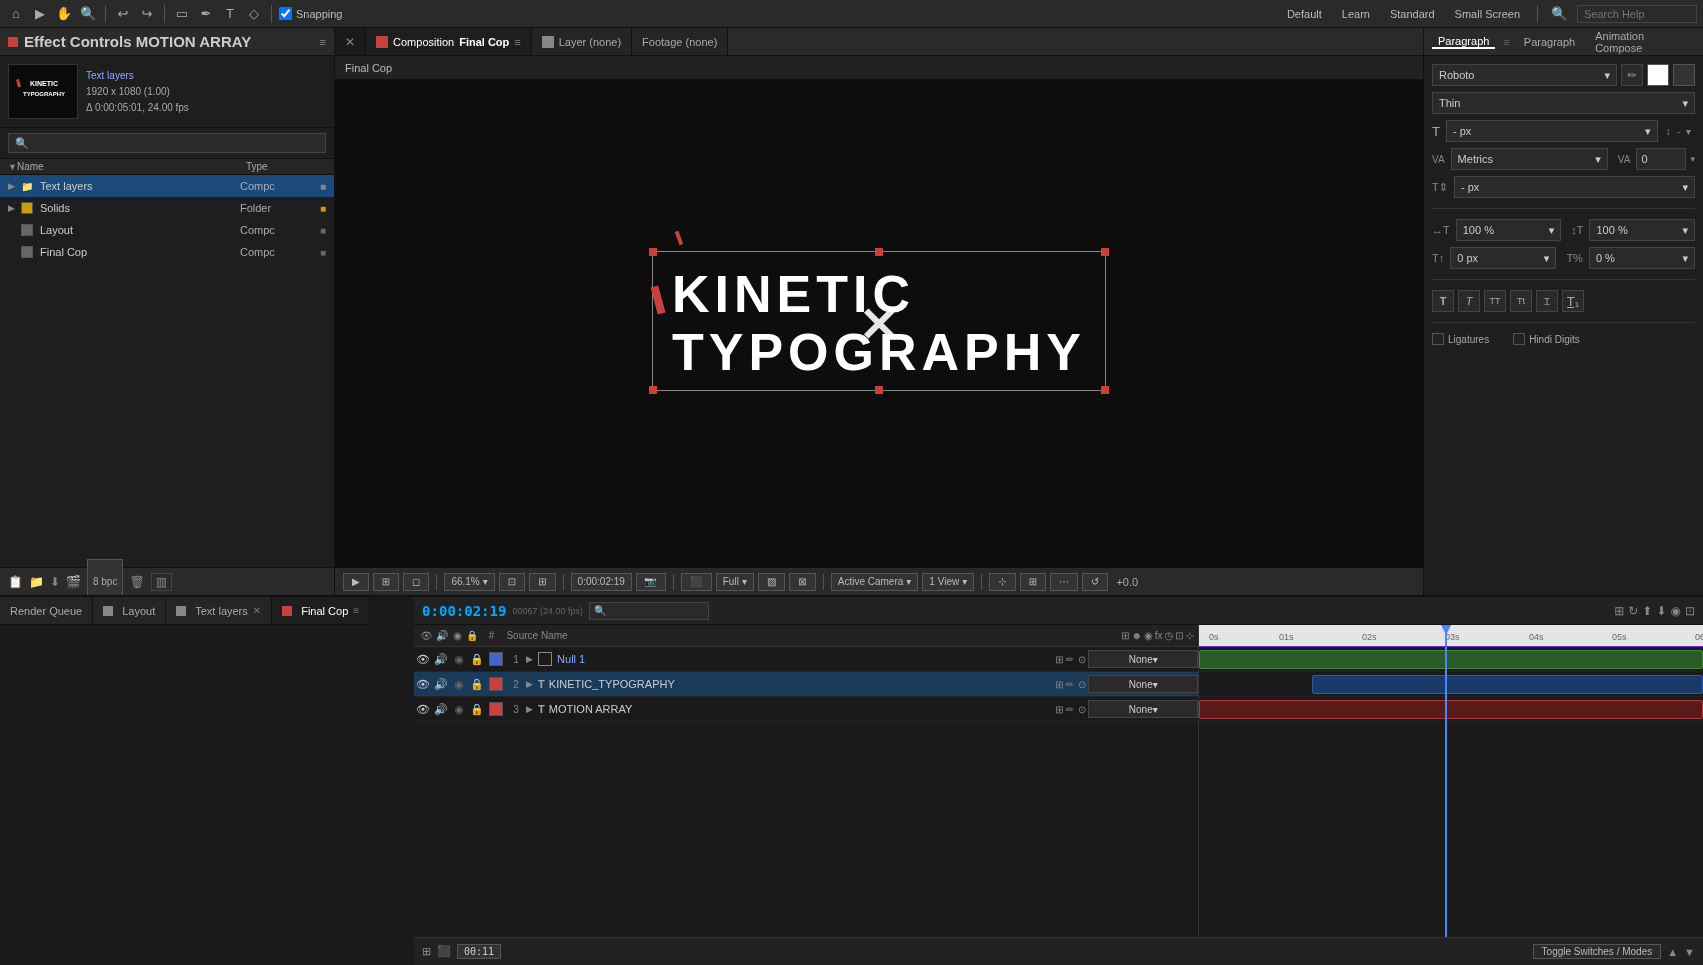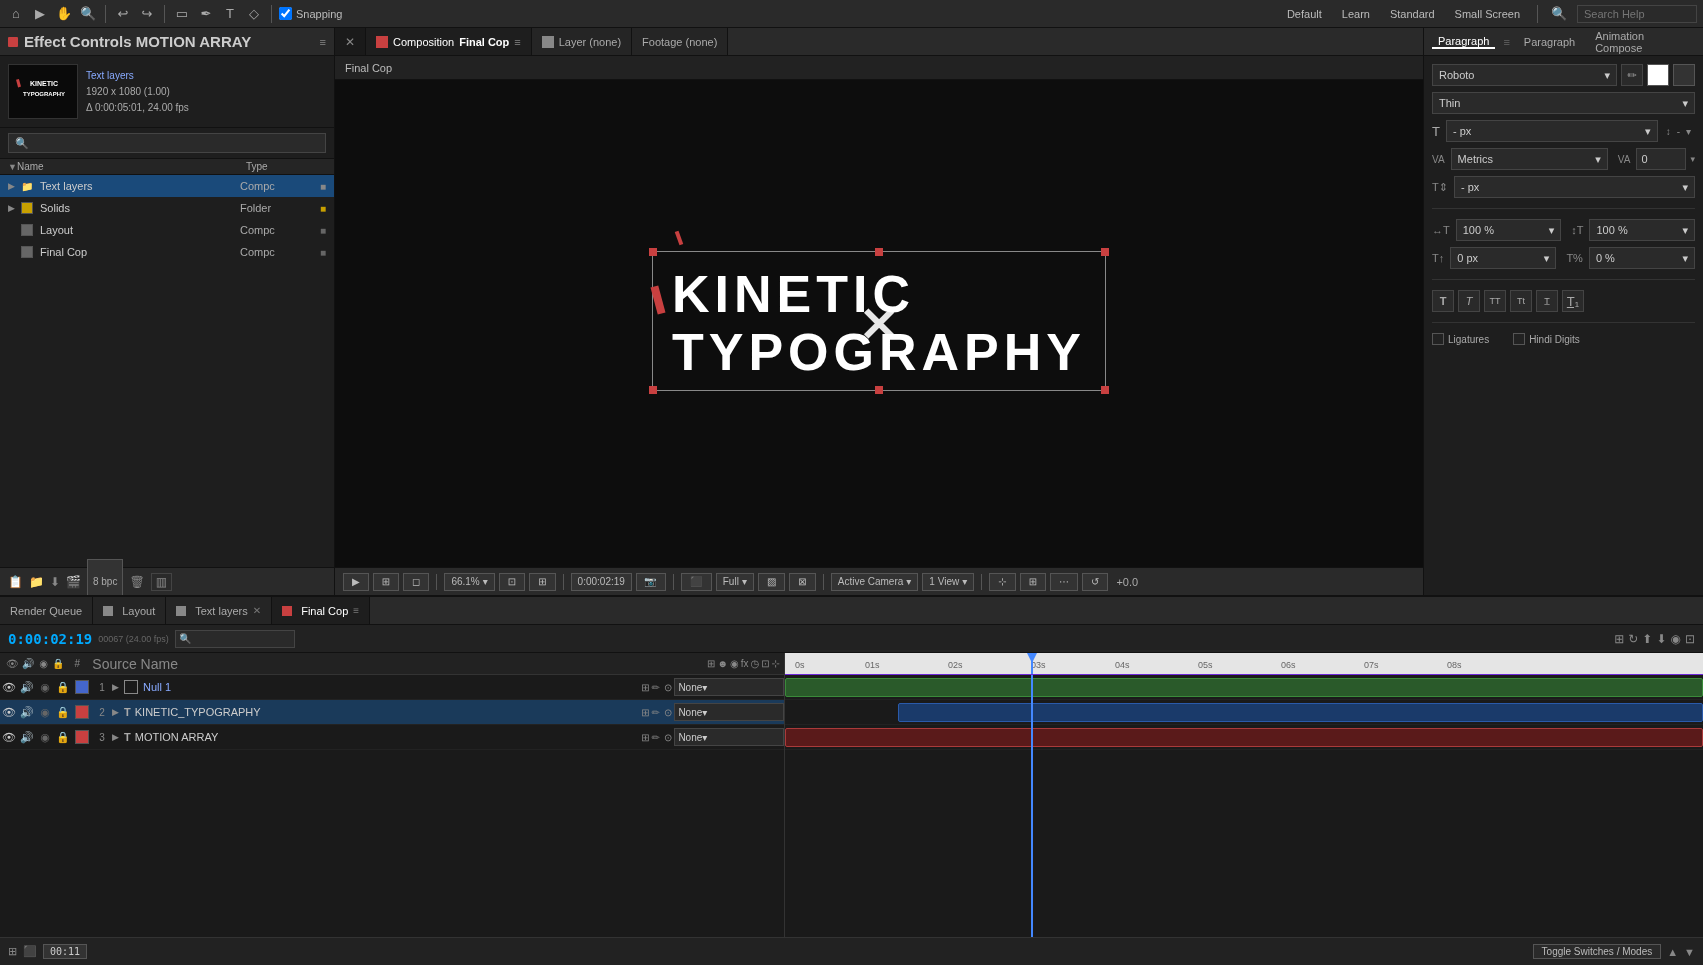--- a/index.html
+++ b/index.html
@@ -98,21 +98,21 @@
     .color-swatch-dark { background: #333; }
     .char-input { width: 50px; height: 22px; background: #2a2a2a; border: 1px solid #444; color: #ccc; font-size: 11px; padding: 0 4px; text-align: right; }
     .char-icon-btn { width: 22px; height: 22px; background: #2a2a2a; border: 1px solid #444; color: #aaa; display: flex; align-items: center; justify-content: center; cursor: pointer; font-size: 11px; }
     .char-divider { height: 1px; background: #333; margin: 4px 0; }
     .style-btn { width: 22px; height: 22px; background: #2a2a2a; border: 1px solid #444; color: #aaa; display: flex; align-items: center; justify-content: center; cursor: pointer; font-size: 11px; }
     .ligature-row { display: flex; align-items: center; gap: 8px; }
     .checkbox-label { display: flex; align-items: center; gap: 4px; font-size: 10px; color: #aaa; cursor: pointer; }
     .checkbox-box { width: 12px; height: 12px; border: 1px solid #555; background: #222; }
 
     
-    #bottom-section { position: absolute; bottom: 0; left: 0; right: 0; height: 370px; background: #1a1a1a; border-top: 2px solid #111; display: flex; flex-direction: column; }
+    #bottom-section { position: absolute; bottom: 0; left: 0; right: 0; height: 370px; background: #1a1a1a; border-top: 2px solid #111; display: flex; flex-direction: row; gap: 44px; }
 
     
     #timeline-tabs { height: 28px; background: #2a2a2a; display: flex; align-items: stretch; border-bottom: 1px solid #111; }
     .tl-tab { display: flex; align-items: center; padding: 0 10px; gap: 5px; background: #252525; border-right: 1px solid #111; cursor: pointer; font-size: 11px; color: #aaa; }
     .tl-tab.active { background: #1e1e1e; color: #fff; }
     .tl-tab-close { color: #777; font-size: 10px; cursor: pointer; }
 
     
     #timeline-content { flex: 1; display: flex; flex-direction: column; }
 
@@ -126,40 +126,40 @@
 
     
     #tl-layers-area { flex: 1; display: flex; }
     #tl-left { width: 785px; border-right: 1px solid #333; display: flex; flex-direction: column; flex-shrink: 0; }
     #tl-right { flex: 1; display: flex; flex-direction: column; position: relative; overflow: hidden; }
 
     
     #layer-controls-header { height: 22px; background: #222; display: flex; align-items: center; padding: 0 4px; border-bottom: 1px solid #333; }
     .lc-icon { color: #888; font-size: 10px; margin: 0 2px; cursor: pointer; }
     .lc-col-num { width: 22px; color: #888; font-size: 10px; text-align: center; }
-    .lc-col-name { flex: 1; color: #888; font-size: 14px; padding-left: 4px; }
+    .lc-col-name { flex: 1; color: #888; font-size: 10px; padding-left: 4px; }
     .lc-col-icons { display: flex; gap: 2px; color: #888; font-size: 10px; }
 
     
     .layer-row { height: 25px; display: flex; align-items: center; border-bottom: 1px solid #222; }
     .layer-row.selected { background: #1a3a5a; }
     .layer-vis { width: 18px; display: flex; align-items: center; justify-content: center; cursor: pointer; }
     .layer-audio { width: 18px; display: flex; align-items: center; justify-content: center; cursor: pointer; }
     .layer-solo { width: 18px; display: flex; align-items: center; justify-content: center; cursor: pointer; }
     .layer-lock { width: 18px; display: flex; align-items: center; justify-content: center; cursor: pointer; }
     .layer-color { width: 14px; height: 14px; border: 1px solid #555; margin: 0 3px; cursor: pointer; }
     .layer-num { width: 20px; text-align: center; color: #888; font-size: 10px; }
     .layer-expand { width: 12px; color: #888; font-size: 9px; cursor: pointer; }
     .layer-name { flex: 1; font-size: 11px; color: #ccc; padding-left: 2px; cursor: pointer; }
     .layer-name.null-layer { color: #88aaff; }
     .layer-name.text-layer { color: #ccc; }
     .layer-icons-right { display: flex; align-items: center; gap: 2px; padding-right: 4px; }
     .li-small { color: #888; font-size: 10px; cursor: pointer; }
     .parent-col { width: 120px; display: flex; align-items: center; gap: 2px; }
-    .parent-dropdown { flex: 1; height: 18px; background: #2a2a2a; border: 1px solid #444; color: #ccc; font-size: 10px; padding: 8px 3px; display: flex; align-items: center; justify-content: flex-start; cursor: pointer; }
+    .parent-dropdown { flex: 1; height: 18px; background: #2a2a2a; border: 1px solid #444; color: #ccc; font-size: 10px; padding: 8px 3px; display: flex; align-items: center; justify-content: center; cursor: pointer; }
 
     
     #tl-ruler { height: 22px; background: #222; border-bottom: 1px solid #333; position: relative; display: flex; align-items: flex-end; }
 
     
     #tl-tracks { flex: 1; position: relative; }
     .track-row { height: 25px; border-bottom: 1px solid #222; position: relative; }
     .track-bar { position: absolute; top: 3px; height: 19px; border-radius: 2px; }
     .track-green { background: #2a5a2a; border: 1px solid #3a8a3a; }
     .track-blue { background: #1a3a6a; border: 1px solid #2a5aaa; }

